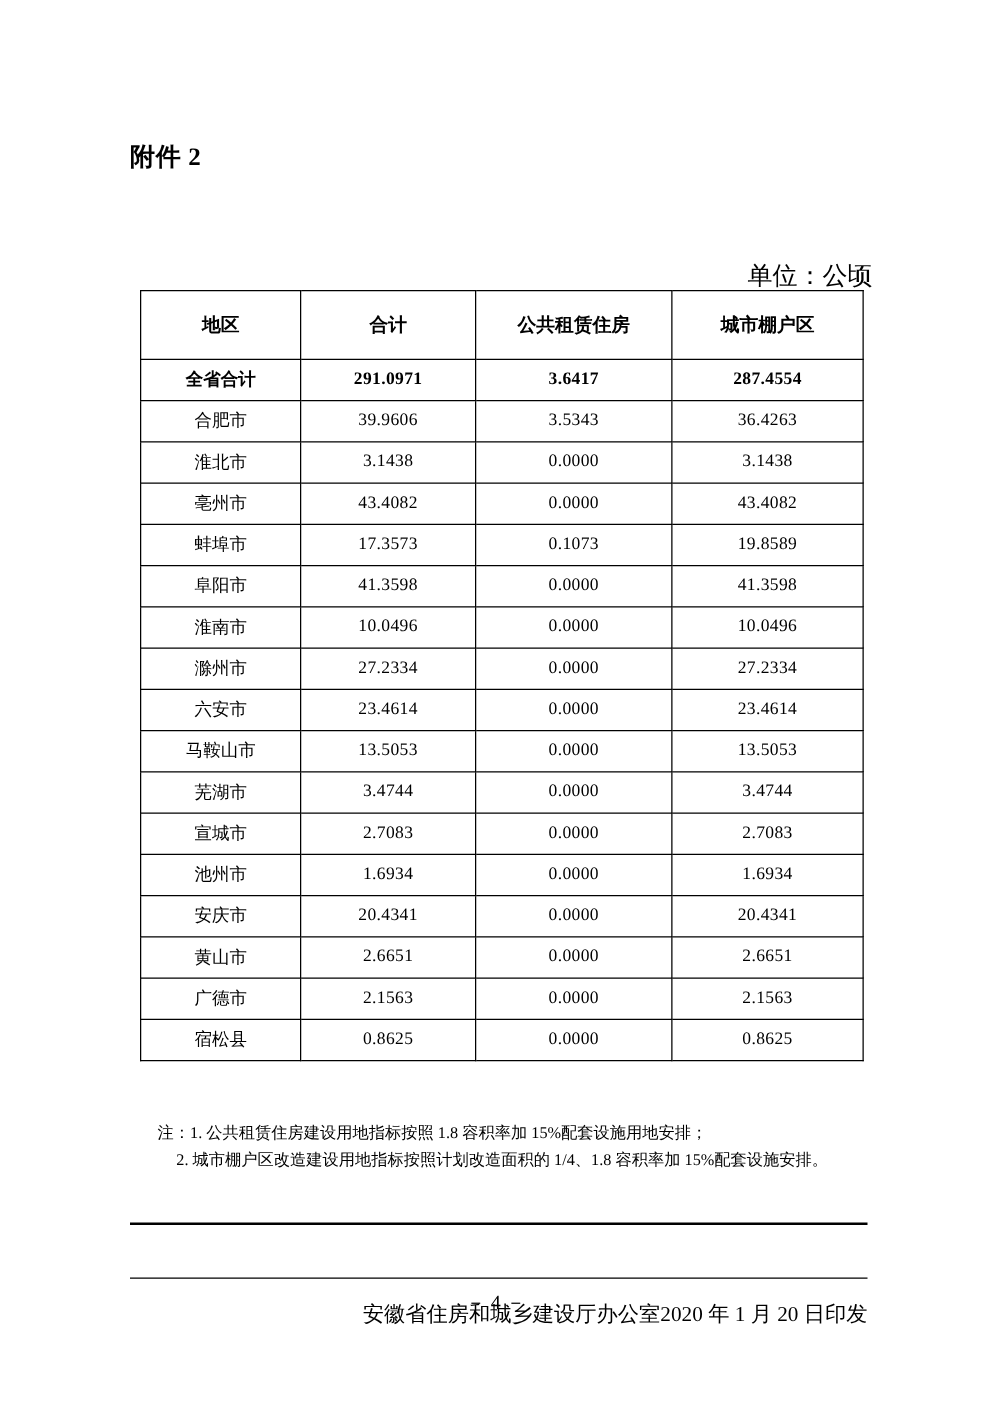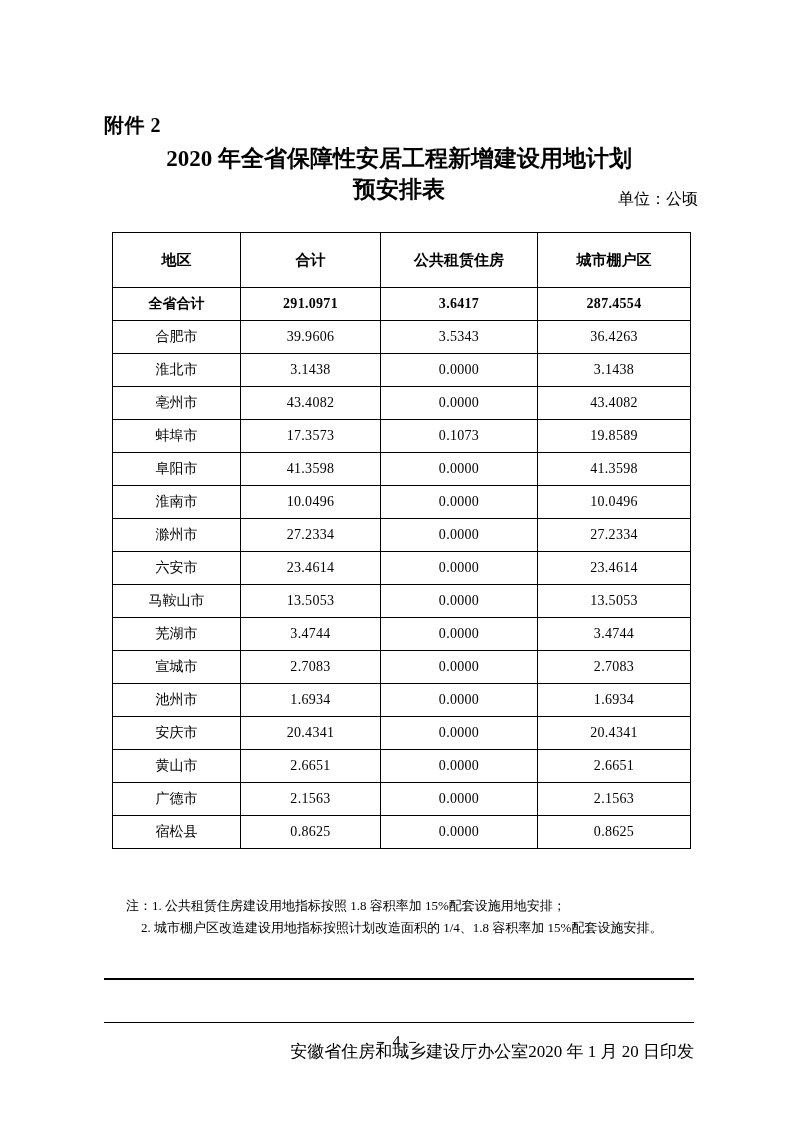--- a/index.html
+++ b/index.html
@@ -40,22 +40,22 @@
     width: 590px;
     text-align: center;
     font-size: 23px;
     font-weight: bold;
     line-height: 31px;
     font-family: "Liberation Serif", "DejaVu Serif", serif;
   }
   .unit-line {
     position: absolute;
     right: 95px;
-    top: 189px;
-    font-size: 16px;
+    top: 207px;
+    font-size: 20px;
     font-family: "Liberation Serif", "DejaVu Serif", serif;
   }
   table.main-table {
     position: absolute;
     left: 112px;
     top: 232px;
     width: 578px;
     border-collapse: collapse;
     table-layout: fixed;
   }
@@ -134,24 +134,20 @@
     font-family: "Liberation Serif", "DejaVu Serif", serif;
   }
 </style>
 </head>
 <body>
 
 <div class="page">
 
   <div class="attach-label">附件 2</div>
 
-  <div class="doc-title">
-    <div>2020 年全省保障性安居工程新增建设用地计划</div>
-    <div>预安排表</div>
-  </div>
 
   <div class="unit-line">单位：公顷</div>
 
   <table class="main-table">
     <colgroup>
       <col style="width:128px">
       <col style="width:140px">
       <col style="width:157px">
       <col style="width:153px">
     </colgroup>

